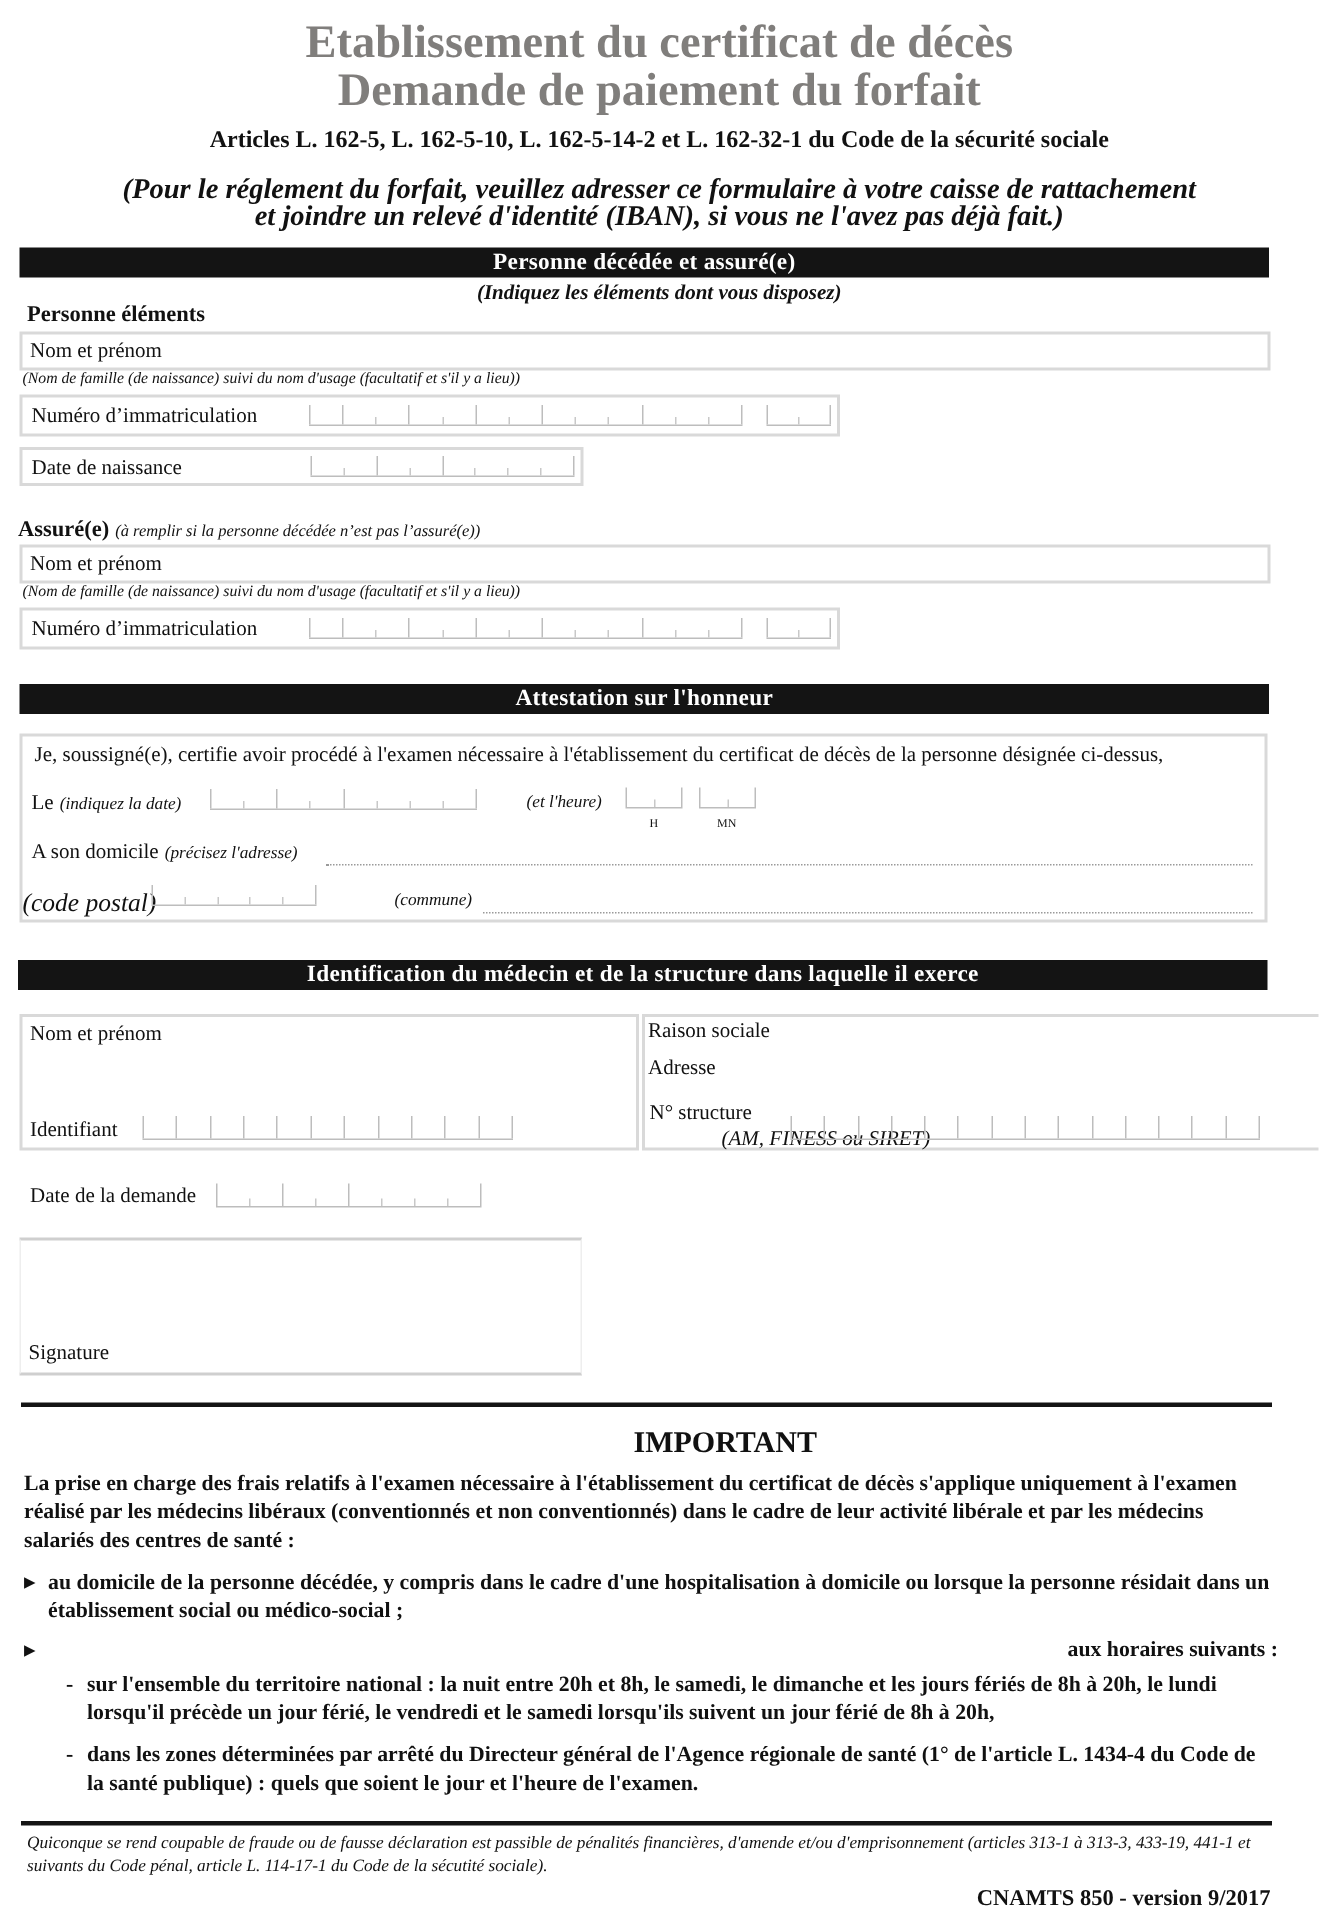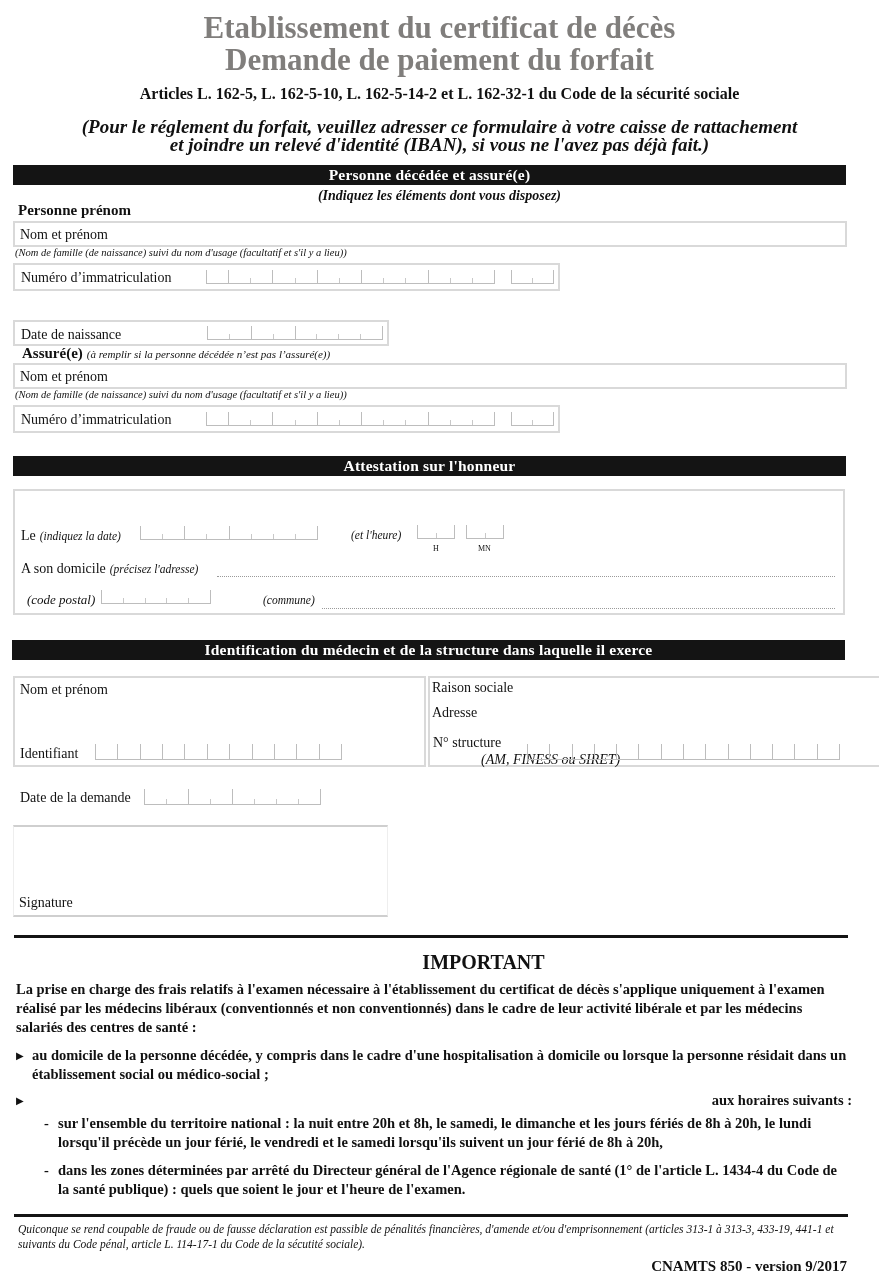--- a/index.html
+++ b/index.html
@@ -31,21 +31,21 @@
 <body>
 
 <div class="abs title" style="top:12px;">Etablissement du certificat de décès</div>
 <div class="abs title" style="top:44px;">Demande de paiement du forfait</div>
 <div class="abs articles">Articles L. 162-5, L. 162-5-10, L. 162-5-14-2 et L. 162-32-1 du Code de la sécurité sociale</div>
 <div class="abs note" style="top:118px;">(Pour le réglement du forfait, veuillez adresser ce formulaire à votre caisse de rattachement</div>
 <div class="abs note" style="top:136px;">et joindre un relevé d'identité (IBAN), si vous ne l'avez pas déjà fait.)</div>
 
 <div class="abs bar" style="top:165px;">Personne décédée et assuré(e)</div>
 <div class="abs note" style="top:187px; font-size:14px;">(Indiquez les éléments dont vous disposez)</div>
-<div class="abs sect" style="left:18px; top:202px;">Personne prénom</div>
+<div class="abs sect" style="left:18px; top:202px;">Personne éléments</div>
 
 <div class="abs box" style="left:13px; top:221px; width:834px; height:26px;">
   <span class="abs lbl" style="left:5px; top:4px;">Nom et prénom</span>
 </div>
 <div class="abs small-it" style="left:15px; top:247px;">(Nom de famille (de naissance) suivi du nom d'usage (facultatif et s'il y a lieu))</div>
 
 <div class="abs box" style="left:13px; top:263px; width:547px; height:28px;">
   <span class="abs lbl" style="left:6px; top:5px;">Numéro d’immatriculation</span>
   <div class="abs cells immat13" style="left:191px; top:5px; width:289px;">
       <div class="c"></div>
@@ -61,35 +61,35 @@
       <div class="c"></div>
       <div class="c minor"></div>
       <div class="c minor"></div>
     </div>
   <div class="abs cells key2" style="left:496px; top:5px; width:43px;">
       <div class="c"></div>
       <div class="c minor"></div>
     </div>
 </div>
 
-<div class="abs box" style="left:13px; top:298px; width:376px; height:26px;margin-top:22px;">
+<div class="abs box" style="left:13px; top:298px; width:376px; height:26px;">
   <span class="abs lbl" style="left:6px; top:5px;">Date de naissance</span>
   <div class="abs cells date8" style="left:192px; top:4px; width:176px;">
       <div class="c"></div>
       <div class="c minor"></div>
       <div class="c"></div>
       <div class="c minor"></div>
       <div class="c"></div>
       <div class="c minor"></div>
       <div class="c minor"></div>
       <div class="c minor"></div>
     </div>
 </div>
 
-<div class="abs" style="left:22px; top:344px;">
+<div class="abs" style="left:12px; top:344px;">
   <span class="sect">Assuré(e)</span>
   <span class="small-it" style="font-size:11px;">(à remplir si la personne décédée n’est pas l’assuré(e))</span>
 </div>
 
 <div class="abs box" style="left:13px; top:363px; width:834px; height:26px;">
   <span class="abs lbl" style="left:5px; top:4px;">Nom et prénom</span>
 </div>
 <div class="abs small-it" style="left:15px; top:389px;">(Nom de famille (de naissance) suivi du nom d'usage (facultatif et s'il y a lieu))</div>
 
 <div class="abs box" style="left:13px; top:405px; width:547px; height:28px;">
@@ -111,20 +111,21 @@
     </div>
   <div class="abs cells key2" style="left:496px; top:5px; width:43px;">
       <div class="c"></div>
       <div class="c minor"></div>
     </div>
 </div>
 
 <div class="abs bar" style="top:456px;">Attestation sur l'honneur</div>
 
 <div class="abs box" style="left:13px; top:489px; width:832px; height:126px;">
+  <div class="abs lbl" style="left:8px; top:5px;">Je, soussigné(e), certifie avoir procédé à l'examen nécessaire à l'établissement du certificat de décès de la personne désignée ci-dessus,</div>
 
   <div class="abs" style="left:6px; top:35px;">
     <span class="lbl">Le</span>
     <span class="small-it" style="font-size:11.5px;">(indiquez la date)</span>
   </div>
   <div class="abs cells date8" style="left:125px; top:35px; width:178px;">
       <div class="c"></div>
       <div class="c minor"></div>
       <div class="c"></div>
       <div class="c minor"></div>
@@ -145,21 +146,21 @@
     </div>
   <span class="abs" style="left:418px; top:53px; font-size:8px;">H</span>
   <span class="abs" style="left:463px; top:53px; font-size:8px;">MN</span>
 
   <div class="abs" style="left:6px; top:68px;">
     <span class="lbl">A son domicile</span>
     <span class="small-it" style="font-size:11.5px;">(précisez  l'adresse)</span>
   </div>
   <div class="abs dots" style="left:202px; top:84px; width:618px;"></div>
 
-  <span class="abs small-it" style="left:12px; top:101px; font-size:13px;">(code postal)</span>
+  <span class="abs small-it" style="left:0; top:101px; font-size:17px;">(code postal)</span>
   <div class="abs cells postal5" style="left:86px; top:99px; width:110px;">
       <div class="c"></div>
       <div class="c minor"></div>
       <div class="c minor"></div>
       <div class="c minor"></div>
       <div class="c minor"></div>
     </div>
   <span class="abs small-it" style="left:248px; top:103px; font-size:11.5px;">(commune)</span>
   <div class="abs dots" style="left:307px; top:116px; width:513px;"></div>
 </div>

